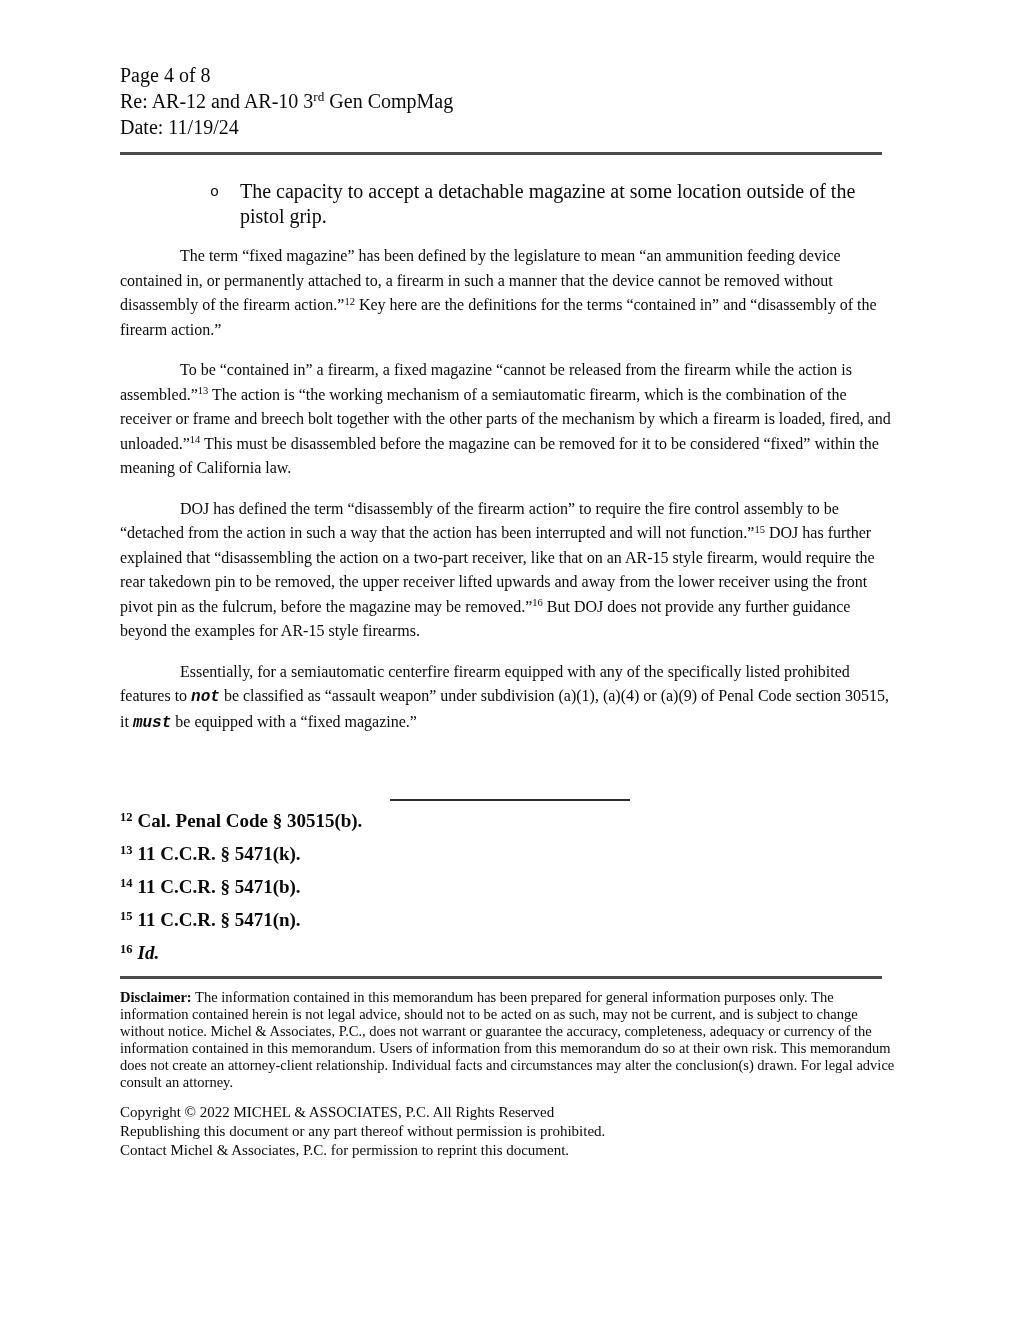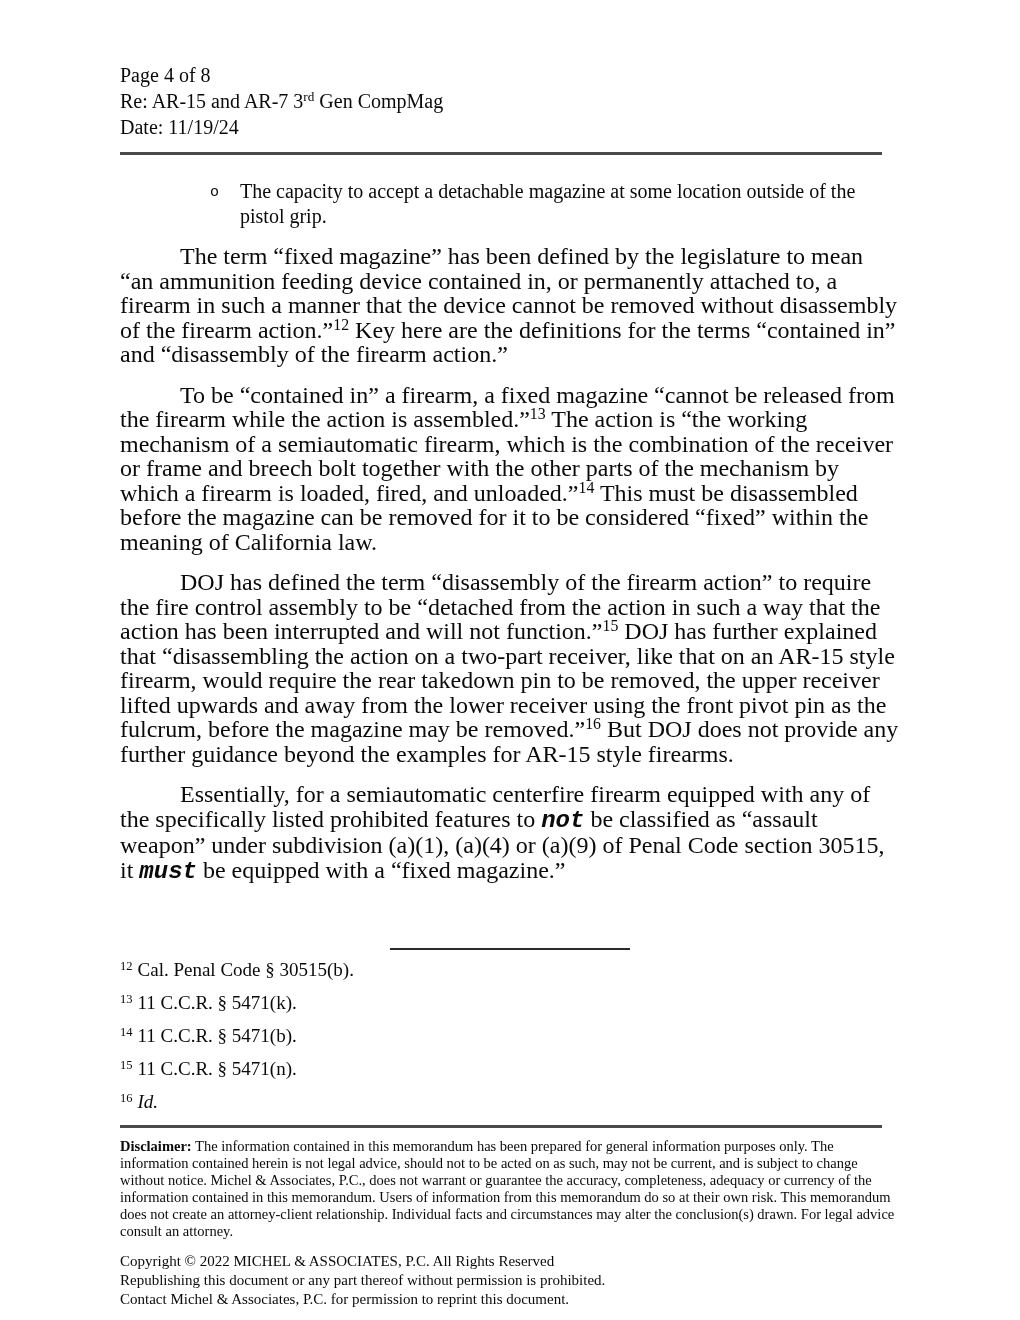--- a/index.html
+++ b/index.html
@@ -43,21 +43,21 @@
   .bullet-marker {
     position: absolute;
     left: 90px;
     top: 2px;
     font-family: "Liberation Mono", monospace;
     font-size: 15px;
   }
 
   .para {
     margin: 16px 0 0 0;
-    font-size: 24px;
+    font-size: 16px;
     line-height: 24.5px;
     text-indent: 60px;
   }
 
   sup {
     font-size: 0.66em;
     line-height: 0;
     position: relative;
     top: -0.5em;
     vertical-align: baseline;
@@ -71,20 +71,21 @@
     border: none;
     border-top: 2px solid #2a2a2a;
   }
   .footnotes {
     margin-top: 10px;
     font-size: 19px;
   }
   .footnote {
     line-height: 20px;
     margin-bottom: 13px;
+    font-weight: bold;
   }
   .footnote sup { margin-right: 5px; }
 
   .disclaimer-rule { margin-top: 10px; }
   .disclaimer {
     margin: 10px 0 0 0;
     font-size: 14.5px;
     line-height: 17px;
   }
   .disclaimer strong { font-weight: 700; }
@@ -96,21 +97,21 @@
     line-height: 19px;
   }
 </style>
 </head>
 <body>
 
 <div class="page">
 
   <header class="doc-header">
     <div>Page 4 of 8</div>
-    <div><span>Re: AR-15 and AR-7 3</span><sup>rd</sup><span> Gen CompMag</span></div>
+    <div><span>Re: AR-12 and AR-10 3</span><sup>rd</sup><span> Gen CompMag</span></div>
     <div>Date: 11/19/24</div>
   </header>
 
   <hr class="rule header-rule">
 
   <div class="bullet-item">
     <span class="bullet-marker">o</span>
     <span class="bullet-text">The capacity to accept a detachable magazine at some location outside of the pistol grip.</span>
   </div>
 

